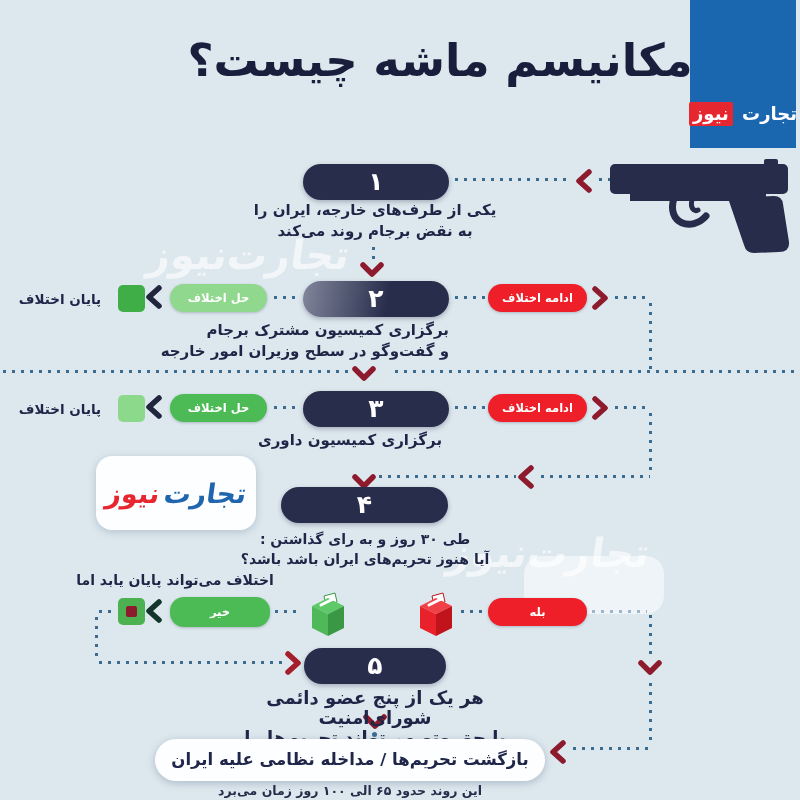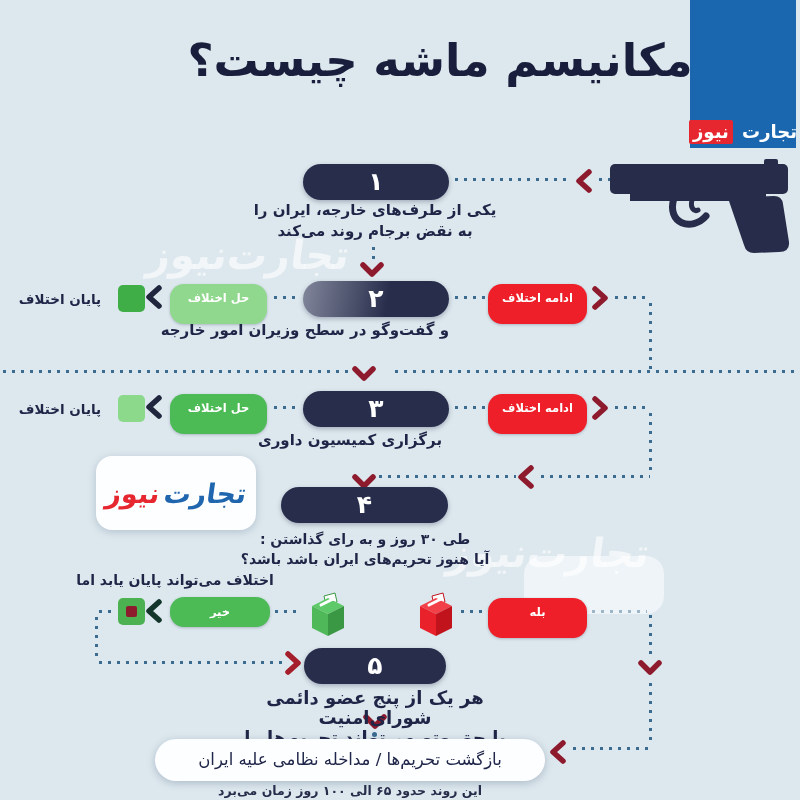--- a/index.html
+++ b/index.html
@@ -6,42 +6,42 @@
   body{font-family:"DejaVu Sans",sans-serif;}
   .canvas{position:relative;width:800px;height:800px;background:#dde8ee;overflow:hidden;direction:rtl;}
   .abs{position:absolute;}
   
   .dh{position:absolute;height:5px;background-image:radial-gradient(circle 2px,#3b6c90 97%,transparent 100%);background-size:9px 5px;background-repeat:repeat-x;background-position:left center;}
   .dv{position:absolute;width:5px;background-image:radial-gradient(circle 2px,#3b6c90 97%,transparent 100%);background-size:5px 9px;background-repeat:repeat-y;background-position:center top;}
   .dot{position:absolute;width:5px;height:5px;border-radius:50%;background:#3b6c90;}
   
   .pill{position:absolute;height:36px;background:#272d4b;border-radius:18px;color:#fff;text-align:center;line-height:36px;font-size:25px;font-weight:bold;box-shadow:0 2px 5px rgba(25,35,70,.3);direction:rtl;}
   .pill.grad{background:linear-gradient(100deg,#81869b 0%,#515670 32%,#272d4b 58%);}
-  .tag{position:absolute;height:40px;border-radius:14px;color:#fff;text-align:center;line-height:28px;font-size:11.5px;font-weight:bold;box-shadow:0 1px 3px rgba(25,35,70,.25);direction:rtl;}
+  .tag{position:absolute;height:28px;border-radius:14px;color:#fff;text-align:center;line-height:28px;font-size:11.5px;font-weight:bold;box-shadow:0 1px 3px rgba(25,35,70,.25);direction:rtl;}
   .tag.red{background:#ee1f28;}
   .tag.green-light{background:#90d88d;}
   .tag.green{background:#4cbb55;}
   .sq{position:absolute;width:27px;height:27px;border-radius:5px;display:flex;align-items:center;justify-content:center;}
   .sq-inner{width:11px;height:11px;border-radius:2px;background:#8e1b2d;}
   .steptext{position:absolute;color:#1f2547;font-size:15px;font-weight:bold;line-height:21px;direction:rtl;}
   .lbl{position:absolute;color:#1f2547;font-size:13.5px;font-weight:bold;direction:rtl;text-align:center;}
   .center{text-align:center;}
   .right{text-align:right;}
   .title{position:absolute;color:#181e3c;font-size:45px;font-weight:900;text-align:center;direction:rtl;}
   .wm{position:absolute;color:rgba(255,255,255,.62);font-size:40px;font-weight:900;transform:skewX(-8deg);direction:rtl;white-space:nowrap;z-index:1;}
   .wm-blob{position:absolute;background:rgba(255,255,255,.5);border-radius:18px;z-index:1;}
   .z2{z-index:2;}
-  .brandbox{position:absolute;left:690px;top:0;width:106px;height:148px;background:#1a67b0;display:flex;align-items:flex-end;justify-content:center;padding-bottom:4px;box-sizing:border-box;}
+  .brandbox{position:absolute;left:690px;top:0;width:106px;height:148px;background:#1a67b0;display:flex;align-items:flex-end;justify-content:center;padding-bottom:22px;box-sizing:border-box;}
   .brandrow{direction:rtl;font-weight:900;font-size:18px;color:#fff;white-space:nowrap;}
   .brandrow .nw{background:#e62730;padding:1px 4px 2px;border-radius:2px;margin-right:3px;display:inline-block;}
   .badge{position:absolute;left:96px;top:456px;width:160px;height:74px;background:#fdfeff;border-radius:16px;box-shadow:0 2px 8px rgba(60,80,110,.25);display:flex;align-items:center;justify-content:center;z-index:2;}
   .badge .word{font-size:27px;font-weight:900;transform:skewX(-8deg);direction:rtl;white-space:nowrap;}
   .badge .b1{color:#1f66ae;}
   .badge .b2{color:#e62730;margin-right:4px;}
-  .outcome{position:absolute;left:155px;top:739px;width:390px;height:42px;background:#fdfeff;border-radius:21px;box-shadow:0 2px 8px rgba(60,80,110,.3);color:#20264a;font-size:16.5px;font-weight:400;text-align:center;line-height:42px;direction:rtl;z-index:2;}
+  .outcome{position:absolute;left:155px;top:739px;width:390px;height:42px;background:#fdfeff;border-radius:21px;box-shadow:0 2px 8px rgba(60,80,110,.3);color:#20264a;font-size:16.5px;font-weight:700;text-align:center;line-height:42px;direction:rtl;z-index:2;}
   .duration{position:absolute;left:155px;top:783px;width:390px;text-align:center;color:#272d4b;font-size:12.5px;font-weight:bold;direction:rtl;}
   .chev{position:absolute;}
 </style>
 </head>
 <body>
 
 <div class="canvas">
 
   <div class="title" style="left:180px;top:34px;width:520px;">مکانیسم ماشه چیست؟</div>
 
@@ -91,20 +91,21 @@
   <div class="tag green-light z2" style="left:170px;top:284px;width:97px;">حل اختلاف</div>
   <div class="dh" style="left:271px;top:295px;width:30px;"></div>
   <div class="dh" style="left:452px;top:295px;width:34px;"></div>
   <div class="tag red z2" style="left:488px;top:284px;width:99px;">ادامه اختلاف</div>
   <svg class="chev" style="left:590px;top:286px;" width="20" height="24" viewBox="0 0 20 24">
       <path d="M5 3 L15 12 L5 21" stroke="#8e1b2d" stroke-width="5.5" fill="none" stroke-linecap="round" stroke-linejoin="round"></path>
     </svg>
   <div class="dh" style="left:612px;top:295px;width:36px;"></div>
   <div class="dv" style="left:648px;top:300px;height:70px;"></div>
   <div class="steptext right z2" style="left:149px;top:320px;width:300px;">
+    <div>برگزاری کمیسیون مشترک برجام</div>
     <div>و گفت‌وگو در سطح وزیران امور خارجه</div>
   </div>
 
   <div class="dh" style="left:0px;top:369px;width:348px;"></div>
   <div class="dh" style="left:392px;top:369px;width:408px;"></div>
   <svg class="chev z2" style="left:352px;top:366px;" width="24" height="16" viewBox="0 0 24 16">
       <path d="M3 3 L12 12 L21 3" stroke="#8e1b2d" stroke-width="5.5" fill="none" stroke-linecap="round" stroke-linejoin="round"></path>
     </svg>
 
   <div class="pill z2" style="left:303px;top:391px;width:146px;">۳</div>

